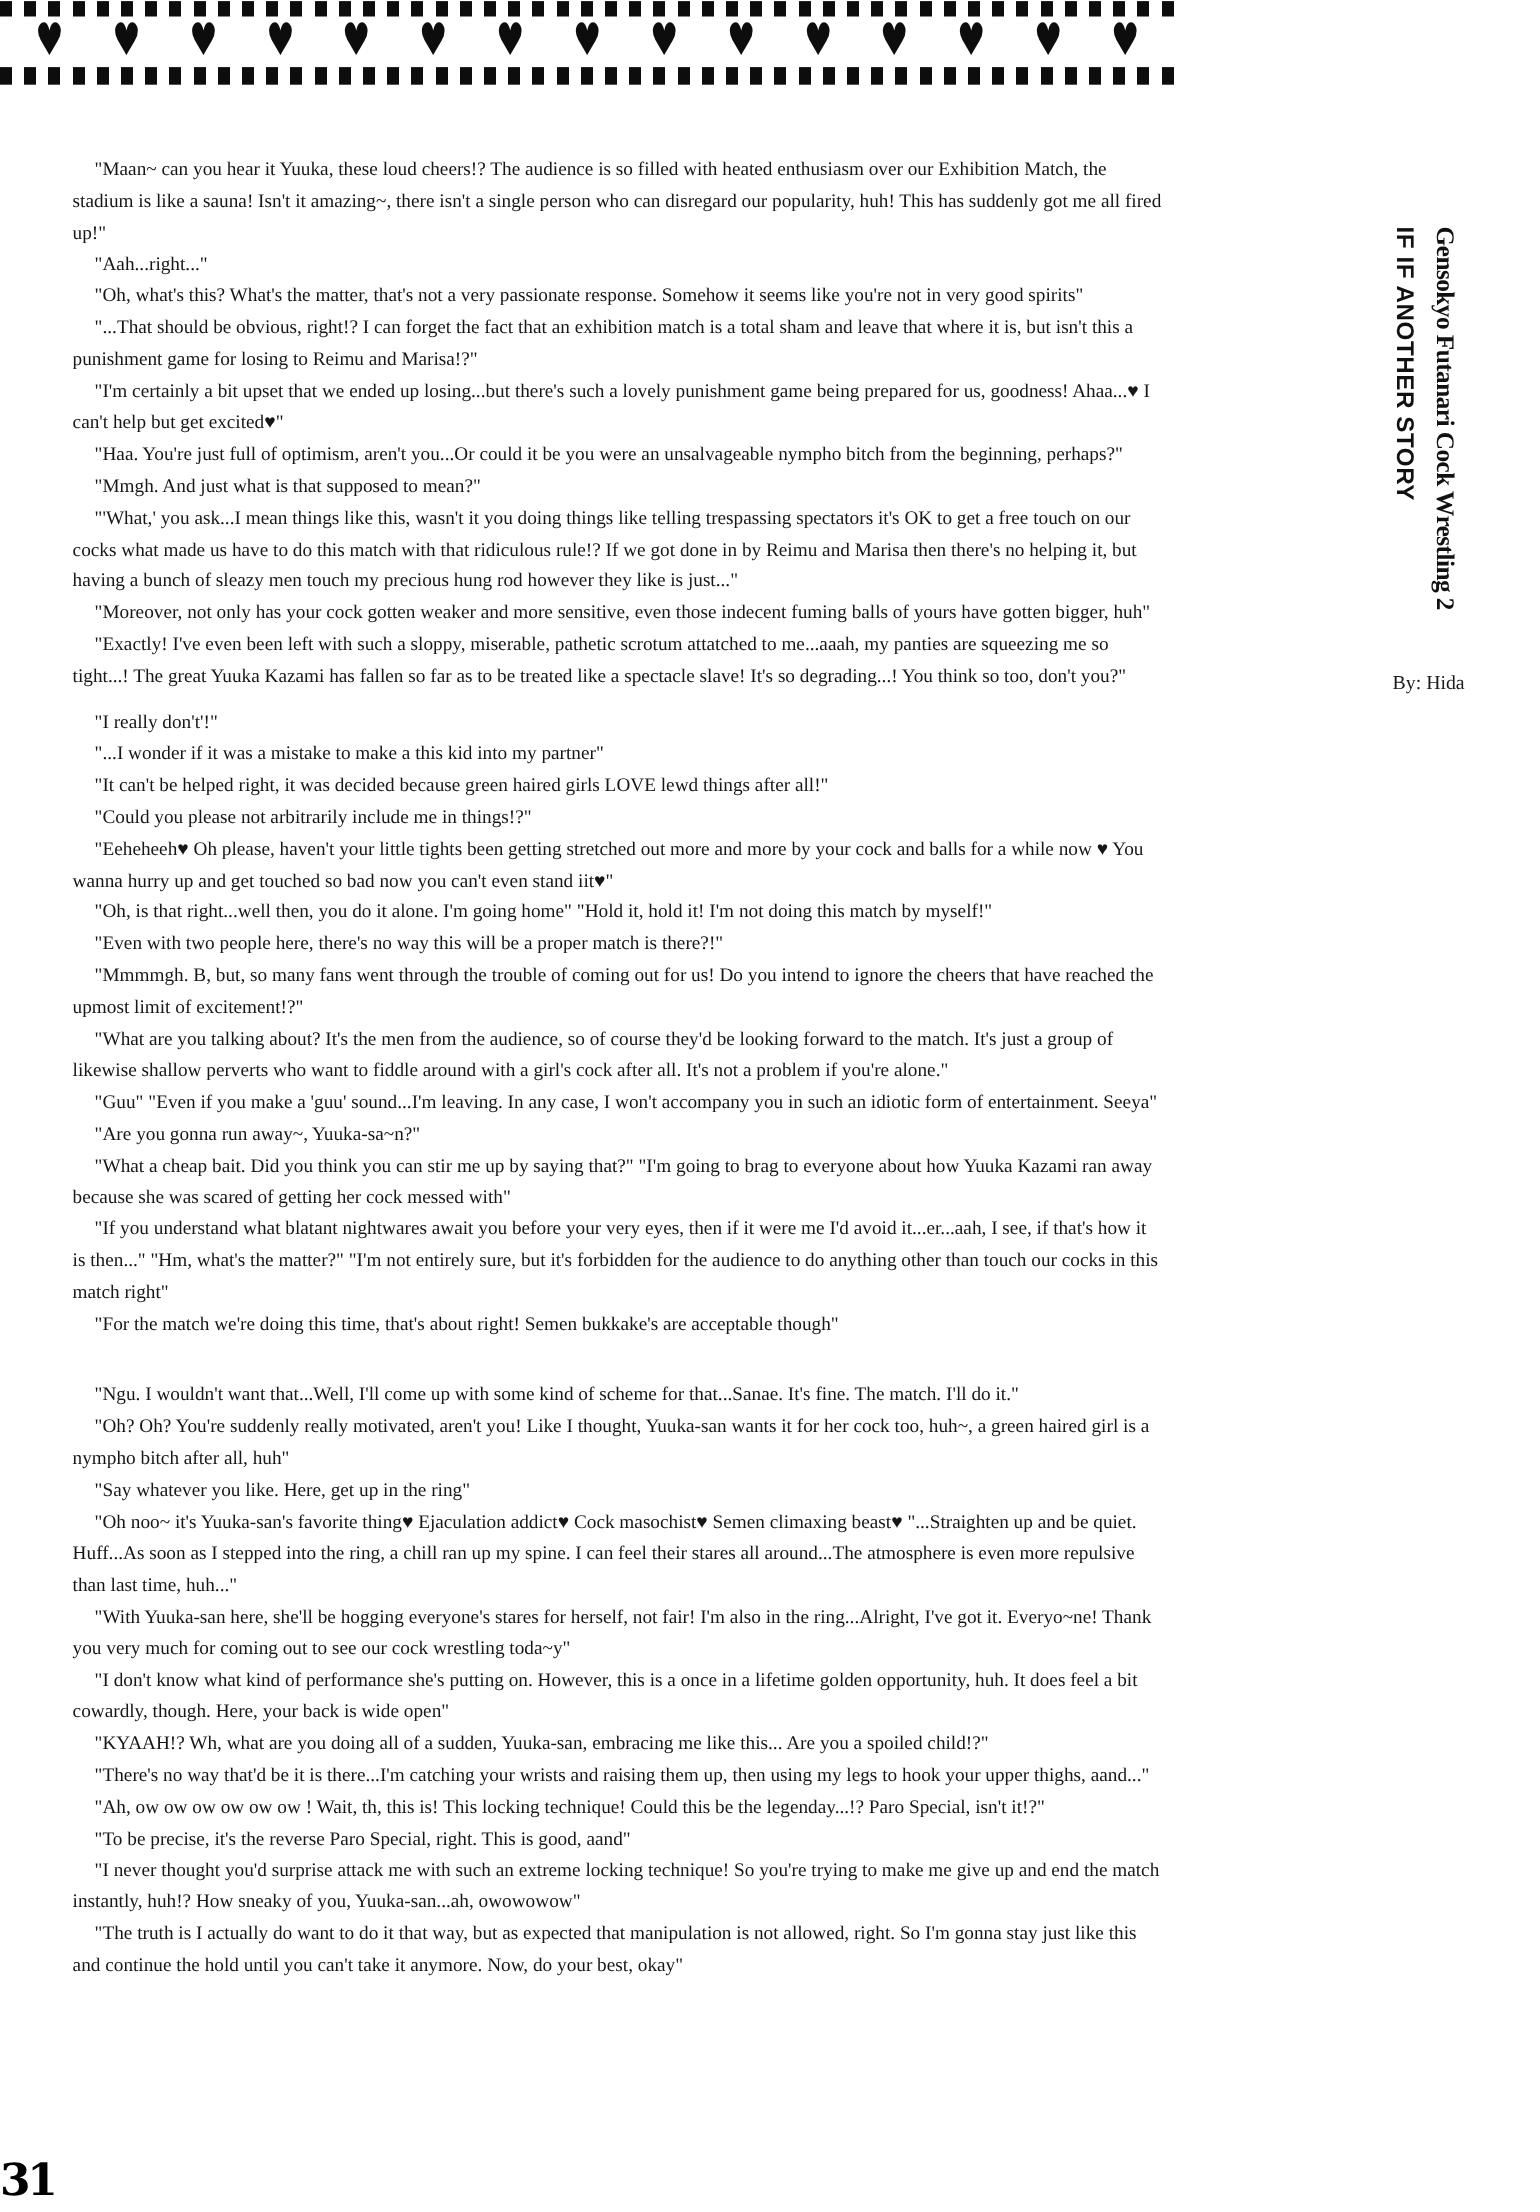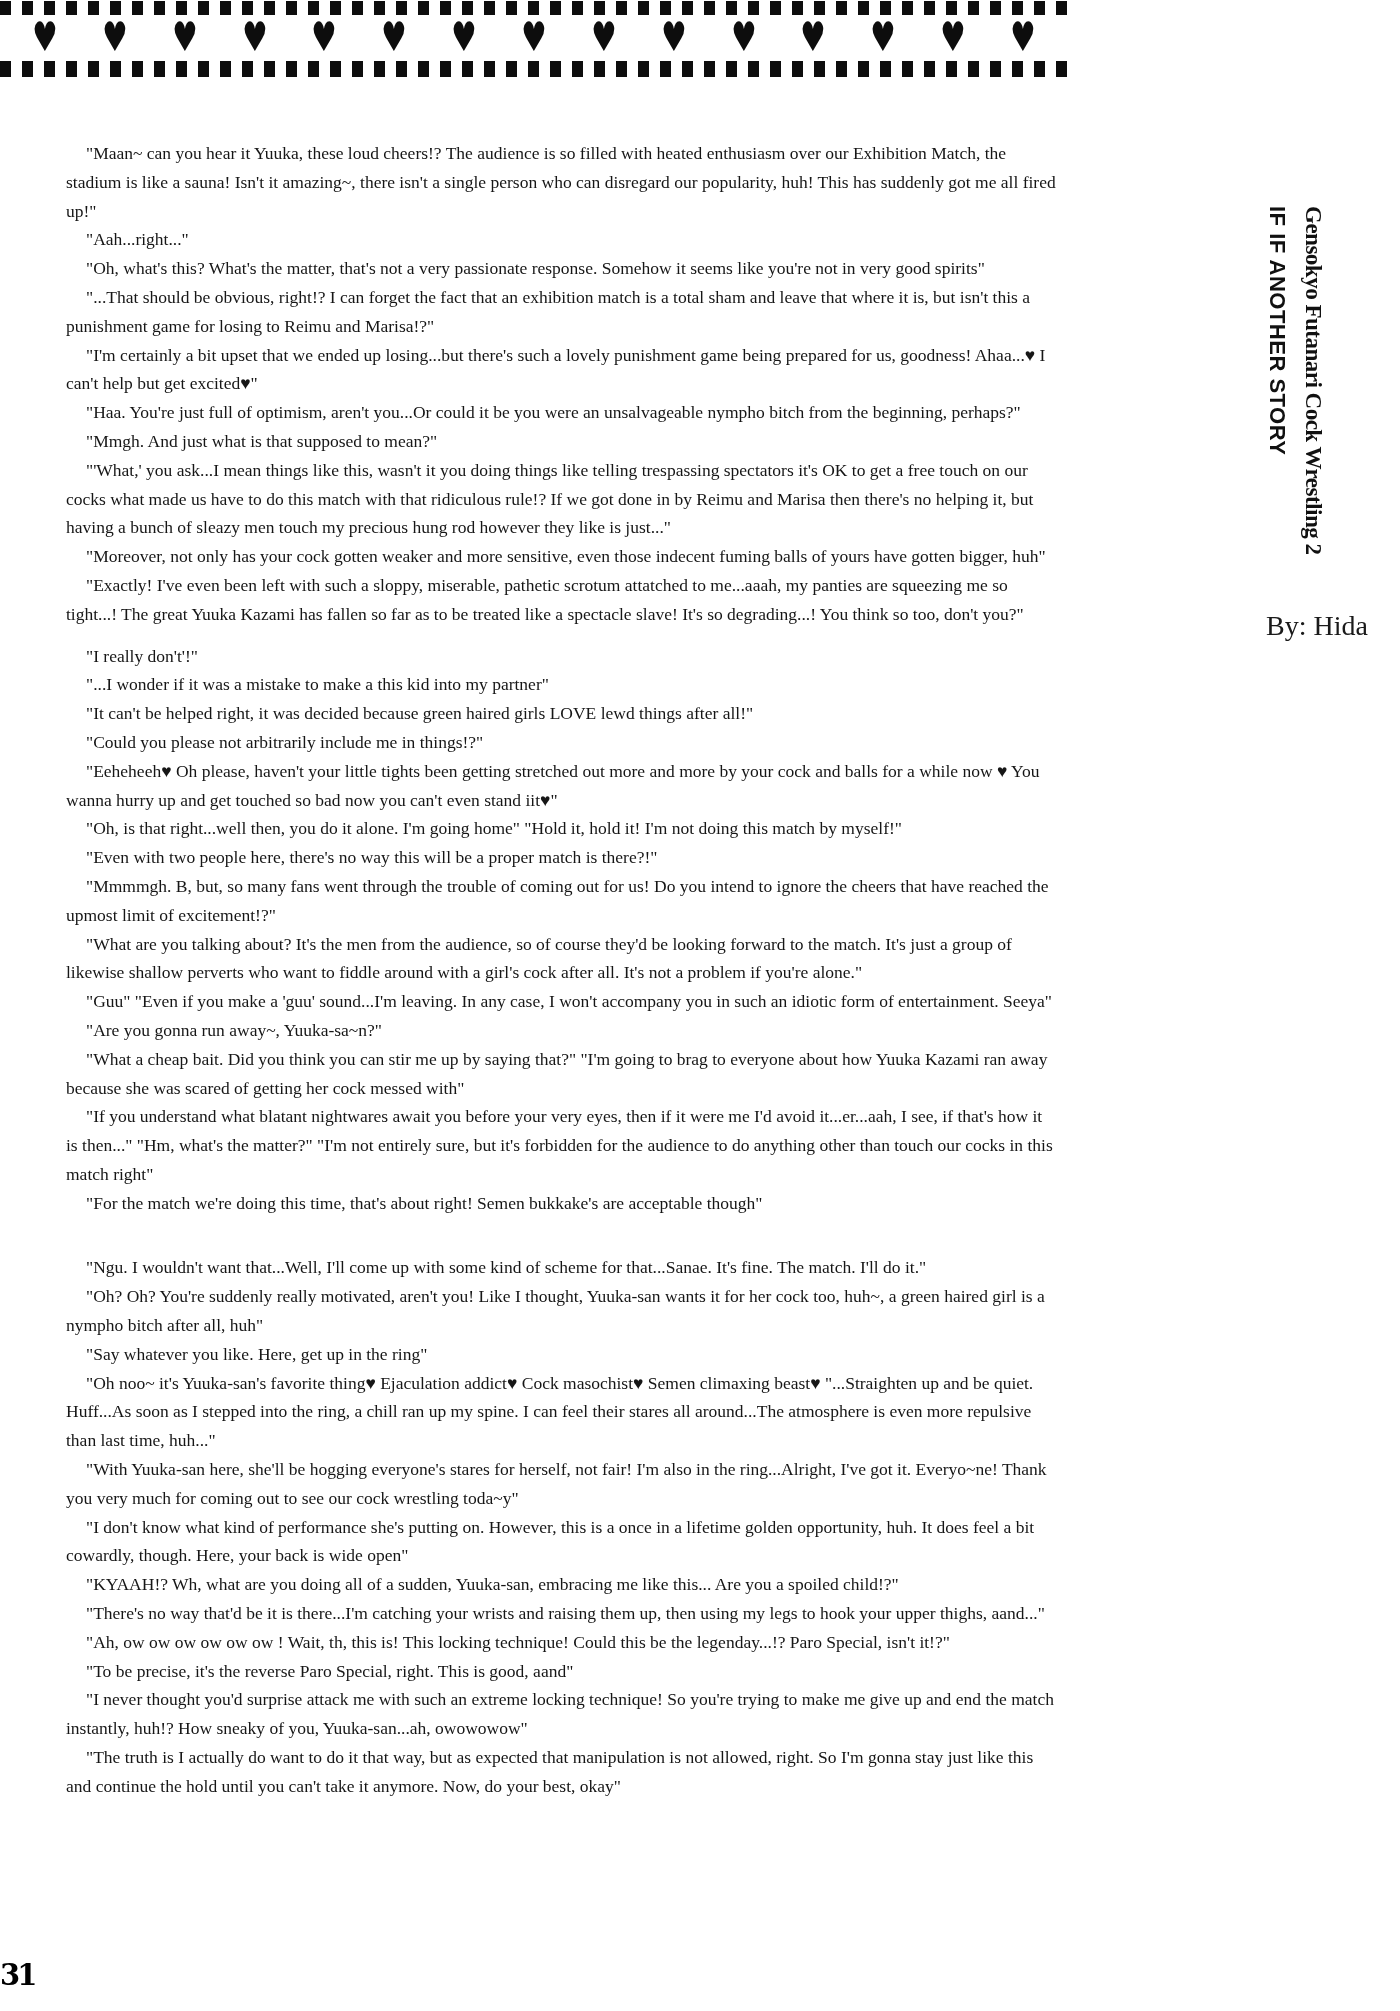--- a/index.html
+++ b/index.html
@@ -51,28 +51,28 @@
   }
   .vsub{
     position:absolute;left:1264px;top:206px;
     writing-mode:vertical-rl;text-orientation:mixed;
     font-family:"Liberation Sans","DejaVu Sans",sans-serif;
     font-weight:700;font-size:22px;color:#111;
     white-space:nowrap;letter-spacing:0.5px;
   }
   .byline{
     position:absolute;left:1266px;top:610px;
-    font-size:28px;color:#1a1a1a;
+    font-size:18px;color:#1a1a1a;
     font-family:"Liberation Serif","DejaVu Serif",serif;
   }
 
   
   .pagenum{
     position:absolute;left:0px;top:1958px;
-    font-size:29px;font-weight:700;color:#000;
+    font-size:40px;font-weight:700;color:#000;
     letter-spacing:-3px;
     font-family:"DejaVu Serif","Liberation Serif",serif;
   }
 </style>
 </head>
 <body>
 
 <div class="page">
 
   <header class="border">

